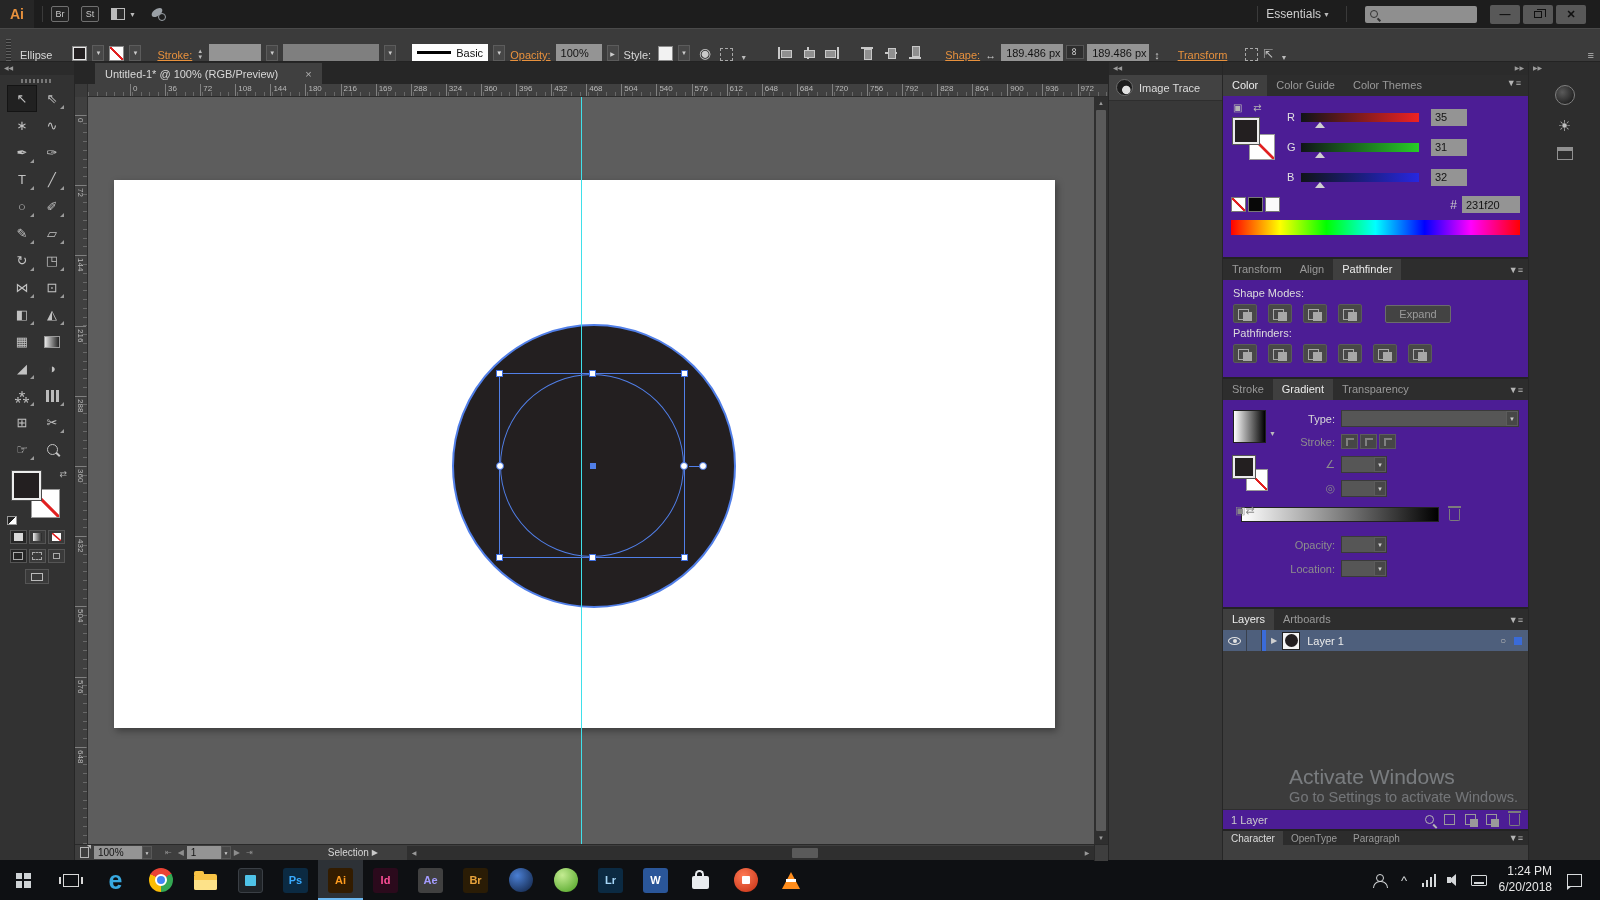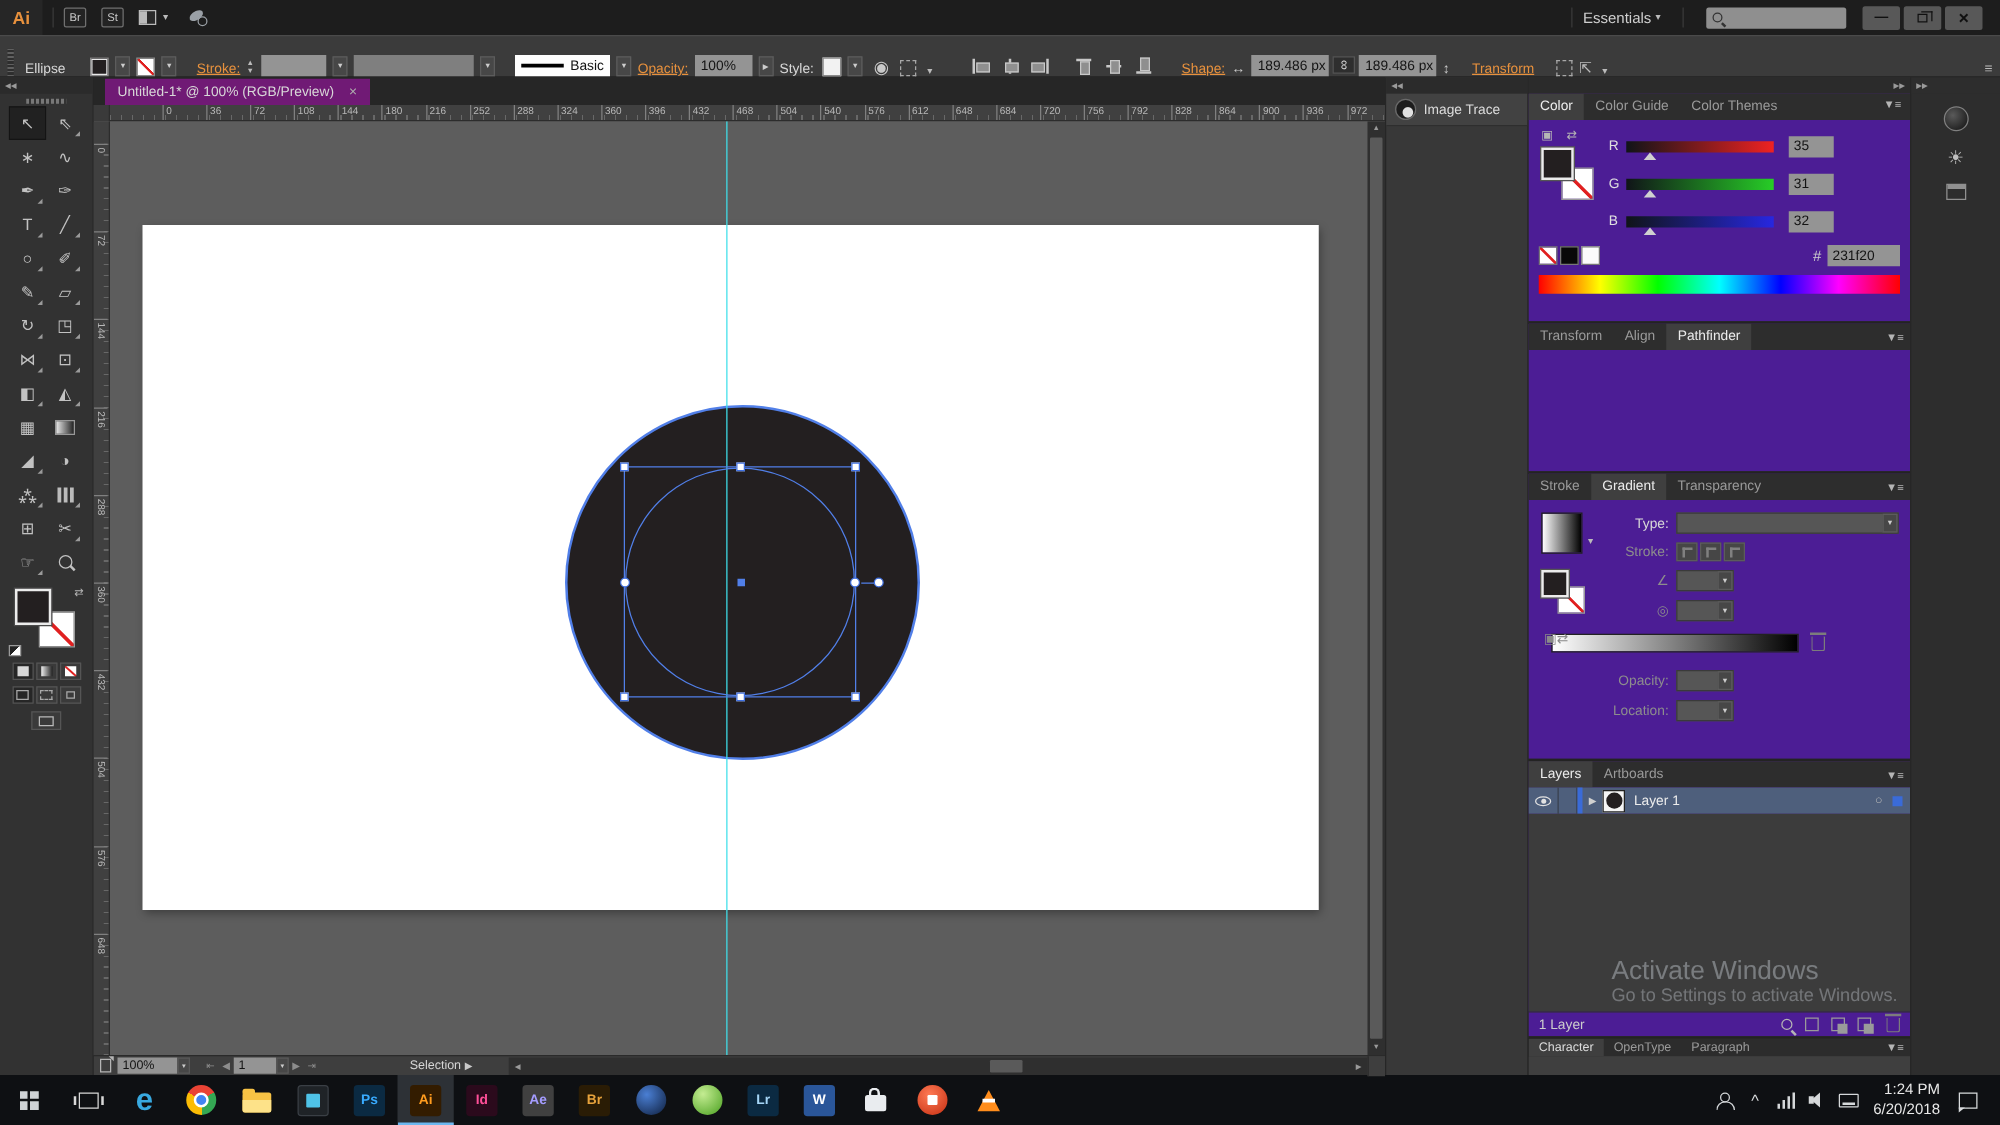--- a/index.html
+++ b/index.html
@@ -83,21 +83,21 @@
 .mode-fill{width:9px;height:8px;background:#d8d8d8}
 .mode-grad{width:9px;height:8px;background:linear-gradient(90deg,#eee,#222)}
 .mode-none{width:9px;height:8px;background:linear-gradient(to top right,#fff 40%,#e02020 47%,#e02020 53%,#fff 60%)}
 .draw-glyph{width:10px;height:8px;border:1px solid #aaa}
 .screenmode{display:flex;justify-content:center;margin-top:6px}
 .sm-btn{width:24px;height:15px;border:1px solid #555;background:#3a3a3a;display:flex;align-items:center;justify-content:center}
 .sm-glyph{width:12px;height:8px;border:1px solid #bbb}
 
 .docarea{width:1033px;flex:none;display:flex;flex-direction:column;background:#262626}
 .tabbar{height:22px;background:#262626;display:flex;align-items:flex-end}
-.doctab{height:21px;background:#701a75;color:#d8d8d8;font-size:11px;display:flex;align-items:center;padding:0 10px;margin-left:9px;gap:12px}
+.doctab{height:21px;background:#404040;color:#d8d8d8;font-size:11px;display:flex;align-items:center;padding:0 10px;margin-left:20px;gap:27px}
 .doctab .x{color:#b0b0b0;font-size:11px}
 .hrulerrow{height:13px;display:flex;background:#404040;border-bottom:1px solid #2c2c2c}
 .rcorner{width:13px;height:13px;background:#3a3a3a;border-right:1px solid #2c2c2c;flex:none}
 .hruler{flex:1;display:flex;overflow:hidden;padding-left:42px;background-image:repeating-linear-gradient(90deg,#686868 0 1px,transparent 1px 8.78px);background-size:100% 4px;background-repeat:no-repeat;background-position:0 100%}
 .hnum{flex:none;width:35.1px;border-left:1px solid #808080;color:#b8b8b8;font-size:8px;padding-left:2px;line-height:10px}
 .canvaswrap{position:relative;flex:1;background:#5d5d5d;overflow:hidden}
 .vruler{position:absolute;left:0;top:0;bottom:0;width:13px;background:#404040;border-right:1px solid #2c2c2c;z-index:6;overflow:hidden;background-image:repeating-linear-gradient(0deg,#686868 0 1px,transparent 1px 8.78px);background-size:4px 100%;background-repeat:no-repeat;background-position:100% 18px;padding-top:18px}
 .vnum{height:70.2px;border-top:1px solid #808080;color:#b8b8b8;font-size:8px;writing-mode:vertical-rl;padding-top:2px;line-height:11px}
 .artboard{position:absolute;left:39px;top:83px;width:941px;height:548px;background:#fff;box-shadow:2px 3px 7px rgba(0,0,0,.35)}
 .bigcircle{position:absolute;left:377px;top:227px;width:284px;height:284px;border-radius:50%;background:#231f20;border:2px solid #517fe8}
@@ -447,21 +447,21 @@
       <div class="rcorner"></div>
       <div class="hruler">
 
       <span class="hnum">0</span>
           <span class="hnum">36</span>
           <span class="hnum">72</span>
           <span class="hnum">108</span>
           <span class="hnum">144</span>
           <span class="hnum">180</span>
           <span class="hnum">216</span>
-          <span class="hnum">252</span>
+          <span class="hnum">169</span>
           <span class="hnum">288</span>
           <span class="hnum">324</span>
           <span class="hnum">360</span>
           <span class="hnum">396</span>
           <span class="hnum">432</span>
           <span class="hnum">468</span>
           <span class="hnum">504</span>
           <span class="hnum">540</span>
           <span class="hnum">576</span>
           <span class="hnum">612</span>
@@ -592,20 +592,39 @@
         <div class="spectrum"></div>
       </div>
     </div>
     <div class="gap"></div>
 
     <div class="panel pf">
       <div class="phead">
         <span style="display:contents"><span class="tab">Transform</span><span class="tab">Align</span><span class="tab active">Pathfinder</span></span>
         <span class="pmenu">▼≡</span>
       </div>
+      <div class="pfbody">
+        <div class="cap">Shape Modes:</div>
+        <div class="pfrow">
+          <span class="pf-btn"></span>
+          <span class="pf-btn"></span>
+          <span class="pf-btn"></span>
+          <span class="pf-btn"></span>
+          <span class="expand-btn">Expand</span>
+        </div>
+        <div class="cap">Pathfinders:</div>
+        <div class="pfrow">
+          <span class="pf-btn"></span>
+          <span class="pf-btn"></span>
+          <span class="pf-btn"></span>
+          <span class="pf-btn"></span>
+          <span class="pf-btn"></span>
+          <span class="pf-btn"></span>
+        </div>
+      </div>
     </div>
     <div class="gap"></div>
 
     <div class="panel grad">
       <div class="phead">
         <span style="display:contents"><span class="tab">Stroke</span><span class="tab active">Gradient</span><span class="tab">Transparency</span></span>
         <span class="pmenu">▼≡</span>
       </div>
       <div class="gbody">
         <span class="gthumb"></span>

